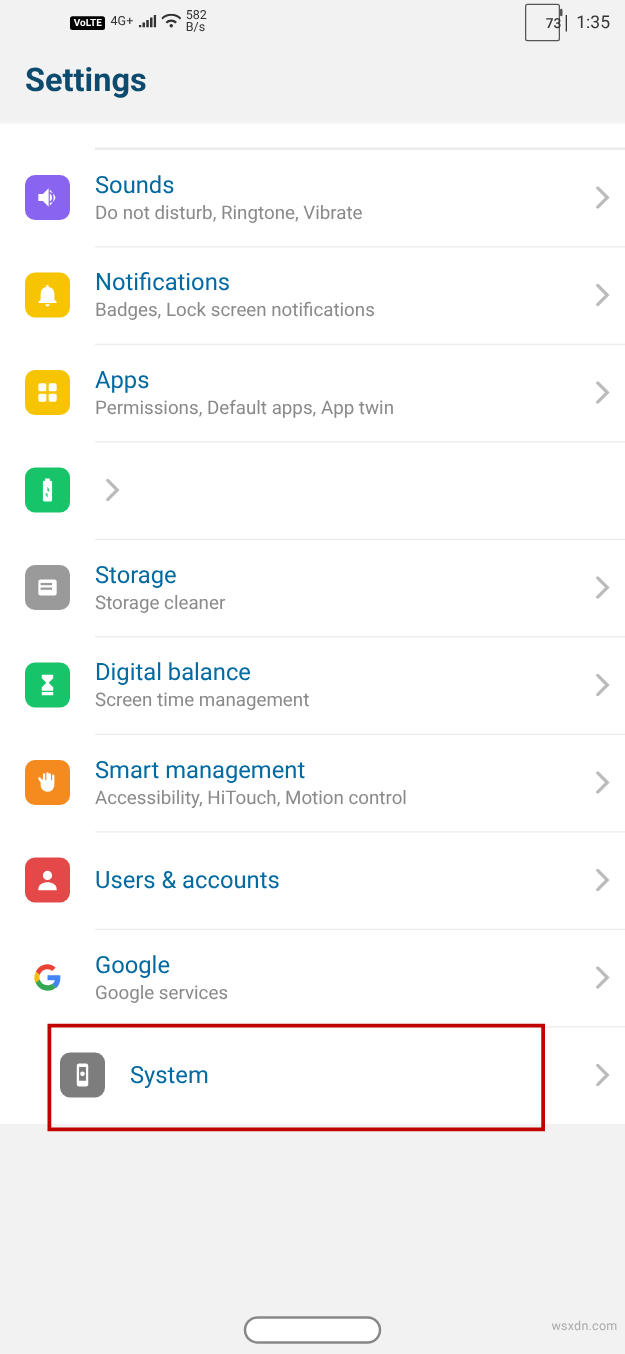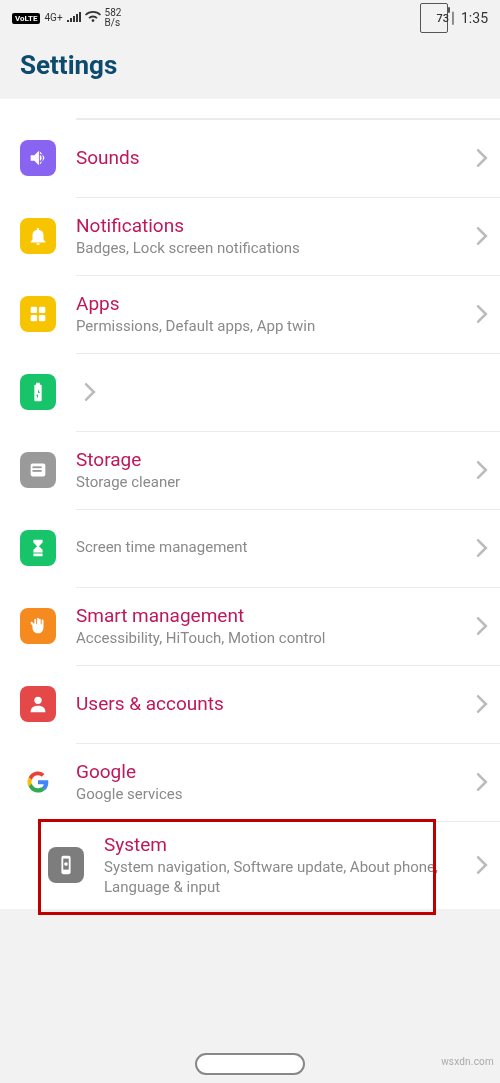--- a/index.html
+++ b/index.html
@@ -14,20 +14,21 @@
     }
     
     .status-bar {
       display: flex;
       align-items: center;
       justify-content: space-between;
       padding: 6px 12px 0 12px;
       font-size: 12px;
       color: #333;
       height: 30px;
+      margin-left: 44px;
     }
     .status-left { display: flex; align-items: center; gap: 4px; }
     .status-right { display: flex; align-items: center; gap: 4px; }
     .volte-badge {
       background: #000;
       color: #fff;
       font-size: 8px;
       font-weight: 700;
       padding: 1px 3px;
       border-radius: 2px;
@@ -102,21 +103,21 @@
     }
     .icon-box svg { width: 22px; height: 22px; }
 
     .row-text {
       flex: 1 1 auto;
       min-width: 0;
       padding-right: 4px;
     }
     .row-title {
       font-size: 19px;
-      color: #be185d;
+      color: #0369a1;
       font-weight: 400;
       margin-bottom: 2px;
     }
     .row-sub {
       font-size: 15px;
       color: #8a8a8a;
       line-height: 1.3;
     }
 
     .chevron {
@@ -203,20 +204,21 @@
   <div class="truncated-row"></div>
 
   <div class="row with-divider">
     <div class="icon-box" style="background:#8864f0">
       <svg viewBox="0 0 24 24" fill="#fff">
           <path d="M4 9v6h4l5 5V4L8 9H4zm12 3a4 4 0 00-2-3.5v7A4 4 0 0016 12zm-2-7v2.1A7 7 0 0119 12a7 7 0 01-5 4.9V19a9 9 0 000-14z"></path>
         </svg>
     </div>
     <div class="row-text">
       <div class="row-title">Sounds</div>
+      <div class="row-sub">Do not disturb, Ringtone, Vibrate</div>
     </div>
     <div class="chevron">
         <svg viewBox="0 0 8 14">
           <path d="M1 1l6 6-6 6" stroke="#bbb" stroke-width="2" fill="none" stroke-linecap="round"></path>
         </svg>
       </div>
   </div>
 
   <div class="row">
     <div class="icon-box" style="background:#f6c400">
@@ -287,20 +289,21 @@
       </div>
   </div>
 
   <div class="row">
     <div class="icon-box" style="background:#18c46a">
       <svg viewBox="0 0 24 24" fill="#fff">
           <path d="M7 3h10v3l-4 4 4 4v3H7v-3l4-4-4-4V3zm0 15h10v3H7z"></path>
         </svg>
     </div>
     <div class="row-text">
+      <div class="row-title">Digital balance</div>
       <div class="row-sub">Screen time management</div>
     </div>
     <div class="chevron">
         <svg viewBox="0 0 8 14">
           <path d="M1 1l6 6-6 6" stroke="#bbb" stroke-width="2" fill="none" stroke-linecap="round"></path>
         </svg>
       </div>
   </div>
 
 
@@ -362,21 +365,20 @@
     <div class="highlight-frame"></div>
     <div class="icon-box" style="background:#7d7d7d">
       <svg viewBox="0 0 24 24" fill="#fff">
           <rect x="7" y="2" width="10" height="20" rx="2"></rect>
           <rect x="9" y="5" width="6" height="12" fill="#7d7d7d"></rect>
           <circle cx="12" cy="11" r="2" fill="#fff"></circle>
         </svg>
     </div>
     <div class="row-text">
       <div class="row-title">System</div>
-      <div class="row-sub">System navigation, Software update, About phone, Language &amp; input</div>
     </div>
     <div class="chevron">
         <svg viewBox="0 0 8 14">
           <path d="M1 1l6 6-6 6" stroke="#bbb" stroke-width="2" fill="none" stroke-linecap="round"></path>
         </svg>
       </div>
   </div>
 
 </div>
 

